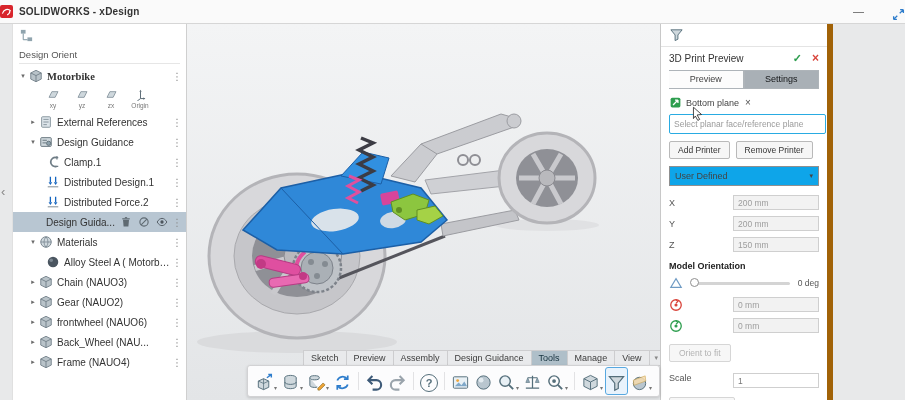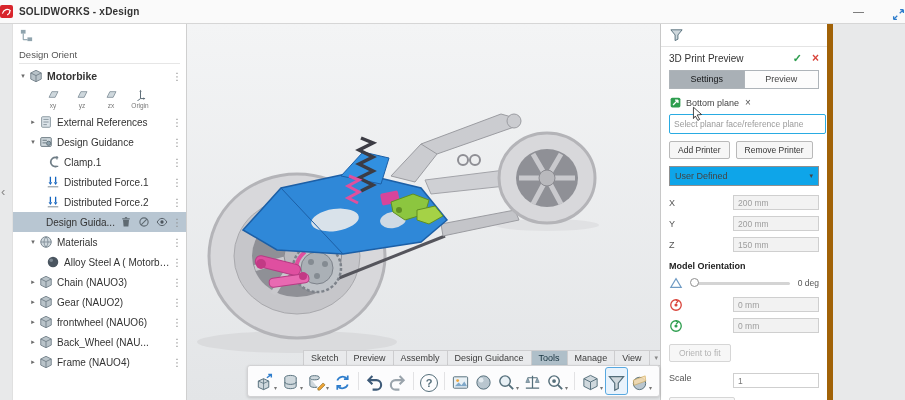--- a/index.html
+++ b/index.html
@@ -18,21 +18,21 @@
   .lp{position:absolute;left:12px;top:24px;width:173px;bottom:0;background:#fff;border-left:1px solid #e0e0e0;border-right:1px solid #cfcfcf;z-index:5;overflow:hidden;}
   .lp-head{padding:4px 6px 0;}
   .lp-head svg{width:15px;height:15px;}
   .lp-title{font-size:9.5px;color:#555;padding:2px 0 3px;border-bottom:1px solid #e6e6e6;}
   .tree{padding-top:2px;}
   .tr{display:flex;align-items:center;height:20px;padding-right:3px;font-size:10px;color:#333;}
   .tr.lv0{padding-left:4px}.tr.lv1{padding-left:14px}.tr.lv2{padding-left:33px}
   .c{width:12px;text-align:center;font-size:7px;color:#6b6b6b;flex:none;}
   .ci{width:14px;height:14px;margin-right:4px;flex:none;}
   .lb{flex:1;white-space:nowrap;overflow:hidden;text-overflow:ellipsis;}
-  .lb.bold{font-weight:bold;font-size:10.5px;}
+  .lb.bold{font-weight:bold;font-size:10.5px;font-family:Liberation Serif, serif;}
   .kb{width:12px;text-align:center;color:#8a8a8a;font-size:10px;flex:none;}
   .tr.sel{background:#b8c6d2;}
   .ract{display:flex;gap:6px;margin-right:3px;align-items:center;}
   .ract svg{width:12px;height:12px;}
   .refrow{display:flex;gap:9px;padding:2px 0 3px 30px;}
   .refitem{display:flex;flex-direction:column;align-items:center;width:20px;}
   .refitem svg{width:13px;height:13px;}
   .reflbl{font-size:6.5px;color:#777;margin-top:1px;}
 
   
@@ -321,21 +321,21 @@
             <use href="#i-clamp"></use>
           </svg>
         <span class="lb">Clamp.1</span>
         <span class="kb">⋮</span>
       </div>
 
       <div class="tr lv2">
         <svg class="ci">
             <use href="#i-force"></use>
           </svg>
-        <span class="lb">Distributed Force.1</span>
+        <span class="lb">Distributed Design.1</span>
         <span class="kb">⋮</span>
       </div>
 
       <div class="tr lv2">
         <svg class="ci">
             <use href="#i-force"></use>
           </svg>
         <span class="lb">Distributed Force.2</span>
         <span class="kb">⋮</span>
       </div>
@@ -587,22 +587,22 @@
           <use href="#i-funnel"></use>
         </svg>
     </div>
     <div class="rp-title">
       <span>3D Print Preview</span>
       <span class="spacer"></span>
       <span class="check">✓</span>
       <span class="closex">×</span>
     </div>
     <div class="rp-tabs">
+      <span class="rp-tab off">Preview</span>
       <span class="rp-tab on">Settings</span>
-      <span class="rp-tab off">Preview</span>
     </div>
     <div class="chip">
       <svg>
           <use href="#i-printer"></use>
         </svg>
       <span>Bottom plane</span>
       <span class="chipx">×</span>
     </div>
     <input class="plane-input" placeholder="Select planar face/reference plane" style="">
     <div class="btnrow">

